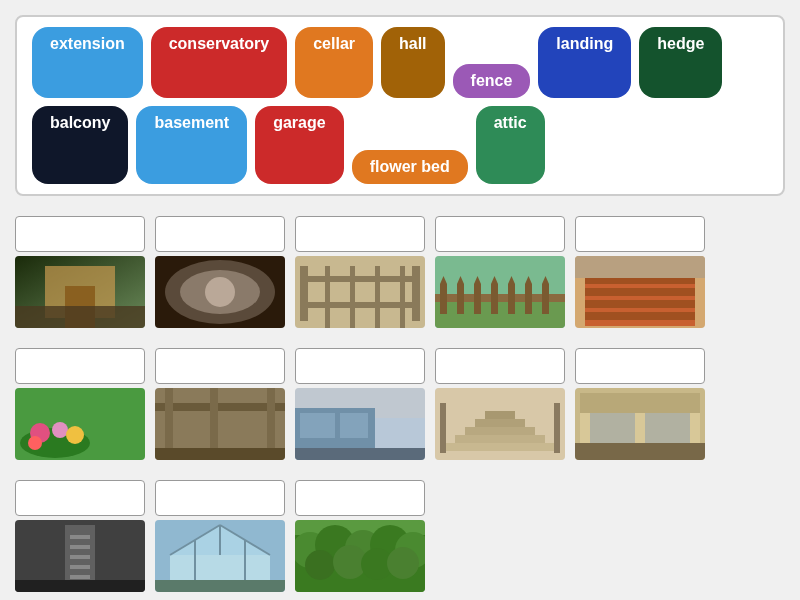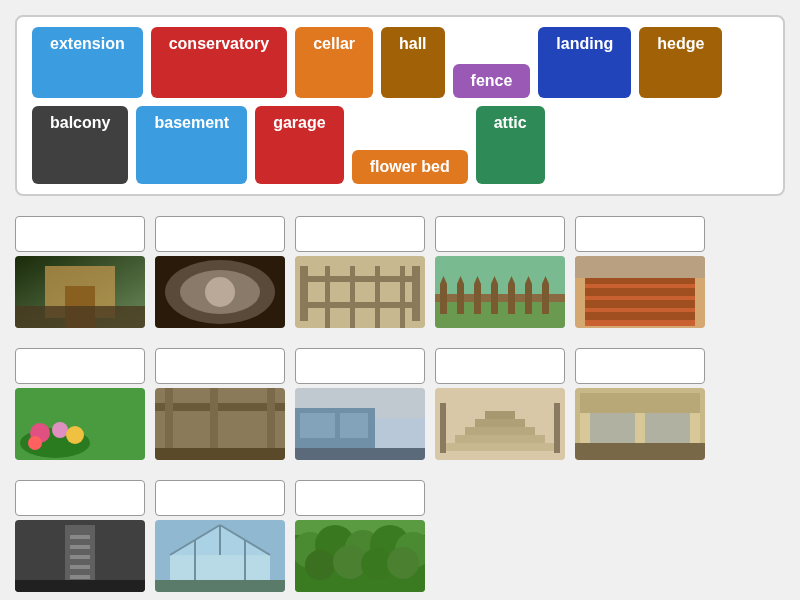--- a/index.html
+++ b/index.html
@@ -19,21 +19,21 @@
       background: white;
       padding: 10px 15px;
       margin-bottom: 20px;
       display: flex;
       flex-wrap: wrap;
       gap: 8px;
     }
 
     .word-chip {
       padding: 8px 18px;
-      border-radius: 6px;
+      border-radius: 16px;
       color: white;
       font-weight: bold;
       font-size: 16px;
       cursor: pointer;
       user-select: none;
     }
 
     .drop-column {
       display: flex;
       flex-direction: column;
@@ -69,22 +69,22 @@
 </head>
 <body>
 
 <div id="word-bank">
     <span class="word-chip" style="background: rgb(59, 157, 224);">extension</span>
     <span class="word-chip" style="background: rgb(204, 42, 42);">conservatory</span>
     <span class="word-chip" style="background: rgb(224, 120, 32);">cellar</span>
     <span class="word-chip" style="background: #a16207;">hall</span>
     <span class="word-chip" style="background: rgb(155, 89, 182); margin-top: 37px;">fence</span>
     <span class="word-chip" style="background: rgb(34, 68, 187);">landing</span>
-    <span class="word-chip" style="background: #a16207;">hedge</span>
-    <span class="word-chip" style="background: #404040; text-align: center;">balcony</span>
+    <span class="word-chip" style="background: #14532d;">hedge</span>
+    <span class="word-chip" style="background: #0f172a; text-align: center;">balcony</span>
     <span class="word-chip" style="background: rgb(59, 157, 224);">basement</span>
     <span class="word-chip" style="background: rgb(204, 42, 42);">garage</span>
     <span class="word-chip" style="background: rgb(224, 120, 32); margin-top: 44px;">flower bed</span>
     <span class="word-chip" style="background: rgb(46, 139, 87);">attic</span>
   </div>
 
 <div style="display:flex; flex-direction:column; gap:20px;">
   <div id="drop-row1" style="display:flex; gap:10px;">
       <div class="drop-column">
         <div class="drop-box"></div>

